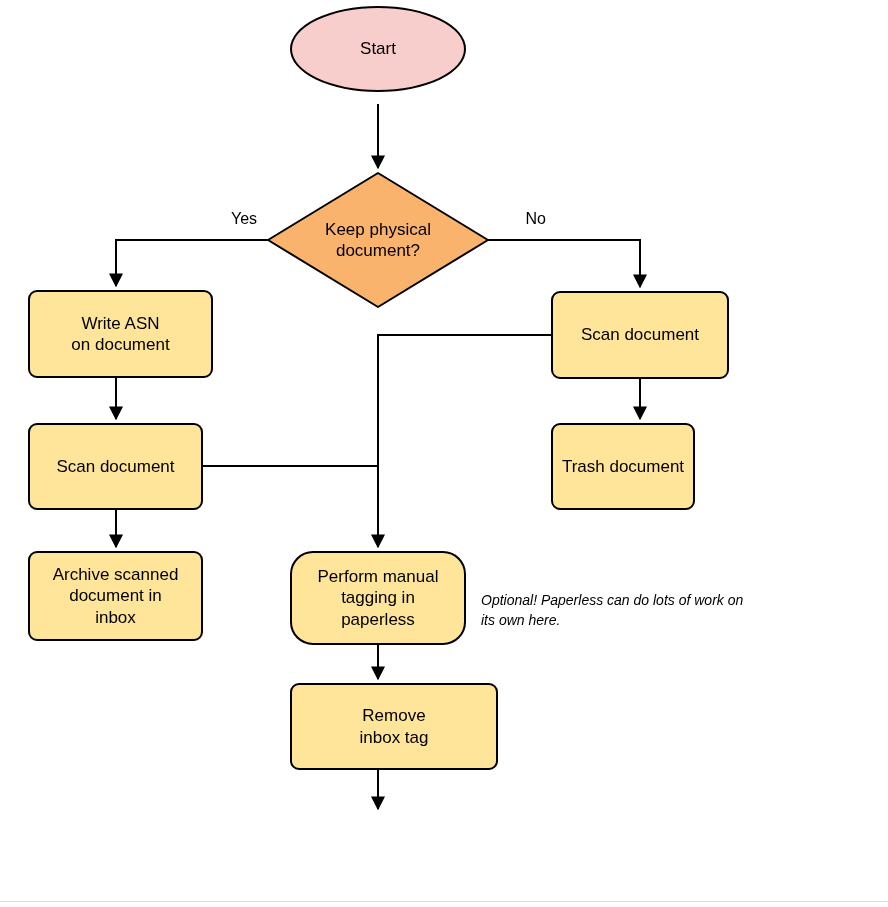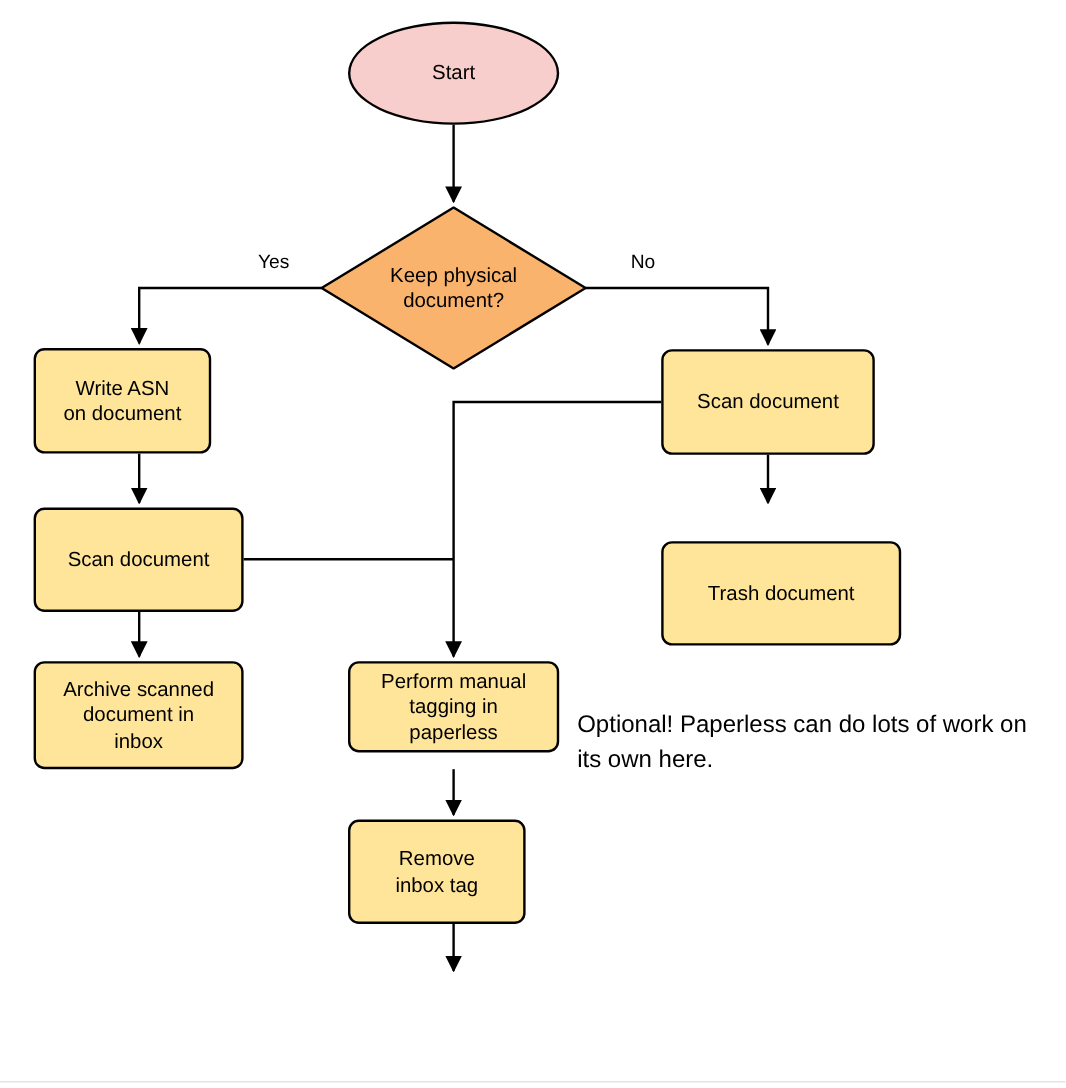--- a/index.html
+++ b/index.html
@@ -45,37 +45,38 @@
     align-items: center;
   }
   .edge-label {
     position: absolute;
     font-size: 16px;
     color: #000000;
     text-align: center;
   }
   .annotation {
     position: absolute;
-    font-size: 20px;
+    font-size: 14px;
+    font-style: italic;
     color: #000000;
     line-height: 1.45;
     white-space: pre-line;
   }
   
-  .n-start    { left: 290px; top: 18px;  width: 176px; height: 86px; }
+  .n-start    { left: 290px; top: 6px;  width: 176px; height: 86px; }
   .n-decision { left: 268px; top: 173px; width: 220px; height: 134px; }
-  .n-write    { left: 28px;  top: 290px; width: 148px; height: 88px; }
+  .n-write    { left: 28px;  top: 290px; width: 185px; height: 88px; }
   .n-scanl    { left: 28px;  top: 423px; width: 175px; height: 87px; }
   .n-archive  { left: 28px;  top: 551px; width: 175px; height: 90px; }
   .n-scanr    { left: 551px; top: 291px; width: 178px; height: 88px; }
-  .n-trash    { left: 551px; top: 423px; width: 200px; height: 87px; margin-top: 28px; }
-  .n-tag      { left: 290px; top: 551px; width: 176px; height: 76px; }
-  .n-remove   { left: 290px; top: 683px; width: 148px; height: 87px; }
+  .n-trash    { left: 551px; top: 423px; width: 144px; height: 87px; }
+  .n-tag      { left: 290px; top: 551px; width: 176px; height: 94px; border-radius: 23px; }
+  .n-remove   { left: 290px; top: 683px; width: 208px; height: 87px; }
   .n-end      { left: 290px; top: 813px; width: 176px; height: 86px; }
-  .lbl-yes    { left: 204px; top: 210px; width: 48px; }
+  .lbl-yes    { left: 220px; top: 210px; width: 48px; }
   .lbl-no     { left: 498px; top: 210px; width: 48px; text-align: right; }
   .ann-opt    { left: 481px; top: 590px; width: 402px; }
   .bottom-line {
     position: absolute;
     left: 0; top: 901px;
     width: 888px; height: 1px;
     background: #dcdcdc;
   }
 </style>
 </head>

